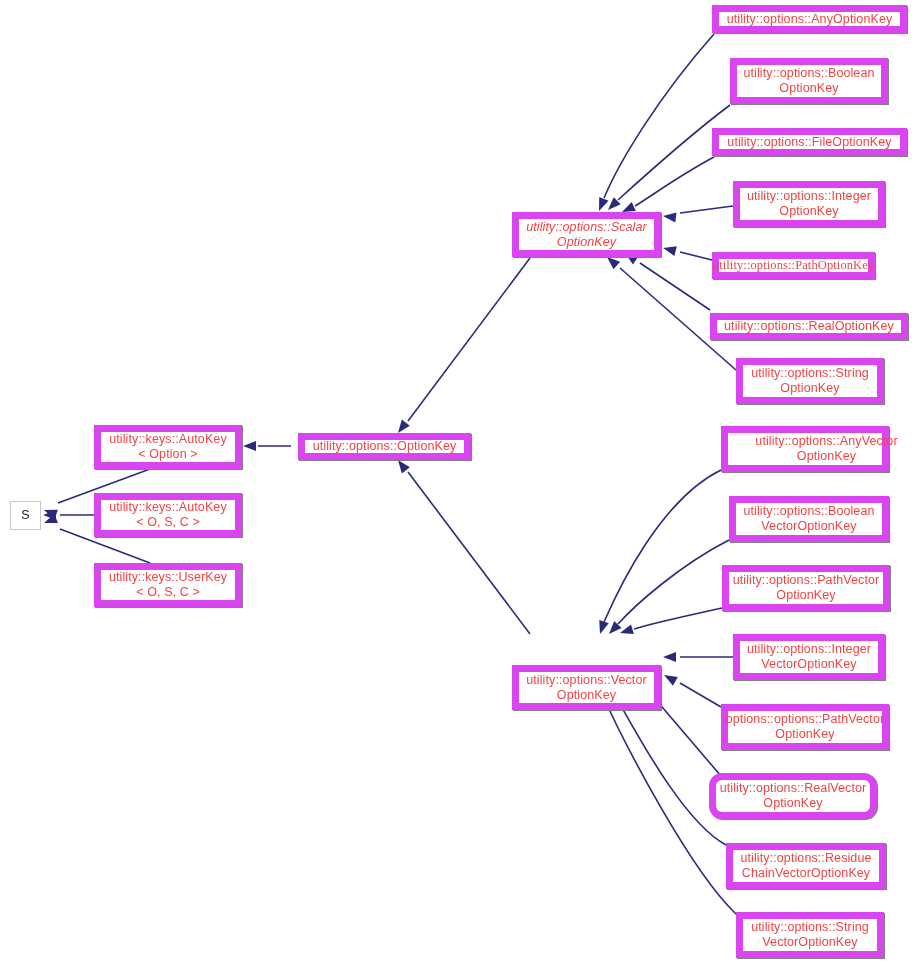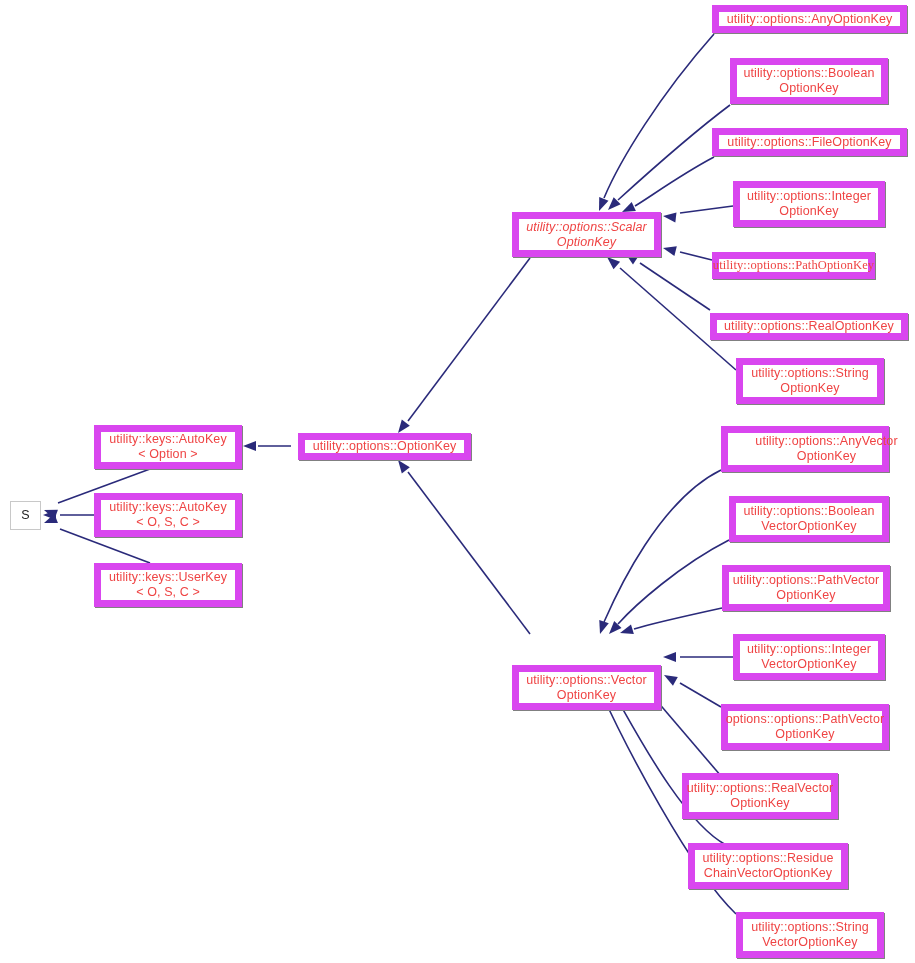--- a/index.html
+++ b/index.html
@@ -205,25 +205,25 @@
 OptionKey</span>
       </div>
       <div class="node" style="left: 733px; top: 634px; width: 152px; height: 46px;">
         <span class="node-label">utility::options::Integer
 VectorOptionKey</span>
       </div>
       <div class="node" style="left: 721px; top: 704px; width: 168px; height: 46px;">
         <span class="node-label">options::options::PathVector
 OptionKey</span>
       </div>
-      <div class="node" style="left: 682px; top: 773px; width: 156px; height: 46px;">
+      <div class="node" style="left: 709px; top: 773px; width: 168px; height: 46px; border-radius: 13px;">
         <span class="node-label">utility::options::RealVector
 OptionKey</span>
       </div>
-      <div class="node" style="left: 688px; top: 843px; width: 160px; height: 46px;">
+      <div class="node" style="left: 726px; top: 843px; width: 160px; height: 46px;">
         <span class="node-label">utility::options::Residue
 ChainVectorOptionKey</span>
       </div>
       <div class="node" style="left: 736px; top: 912px; width: 148px; height: 46px;">
         <span class="node-label">utility::options::String
 VectorOptionKey</span>
       </div>
     </div>
 </div>
 

